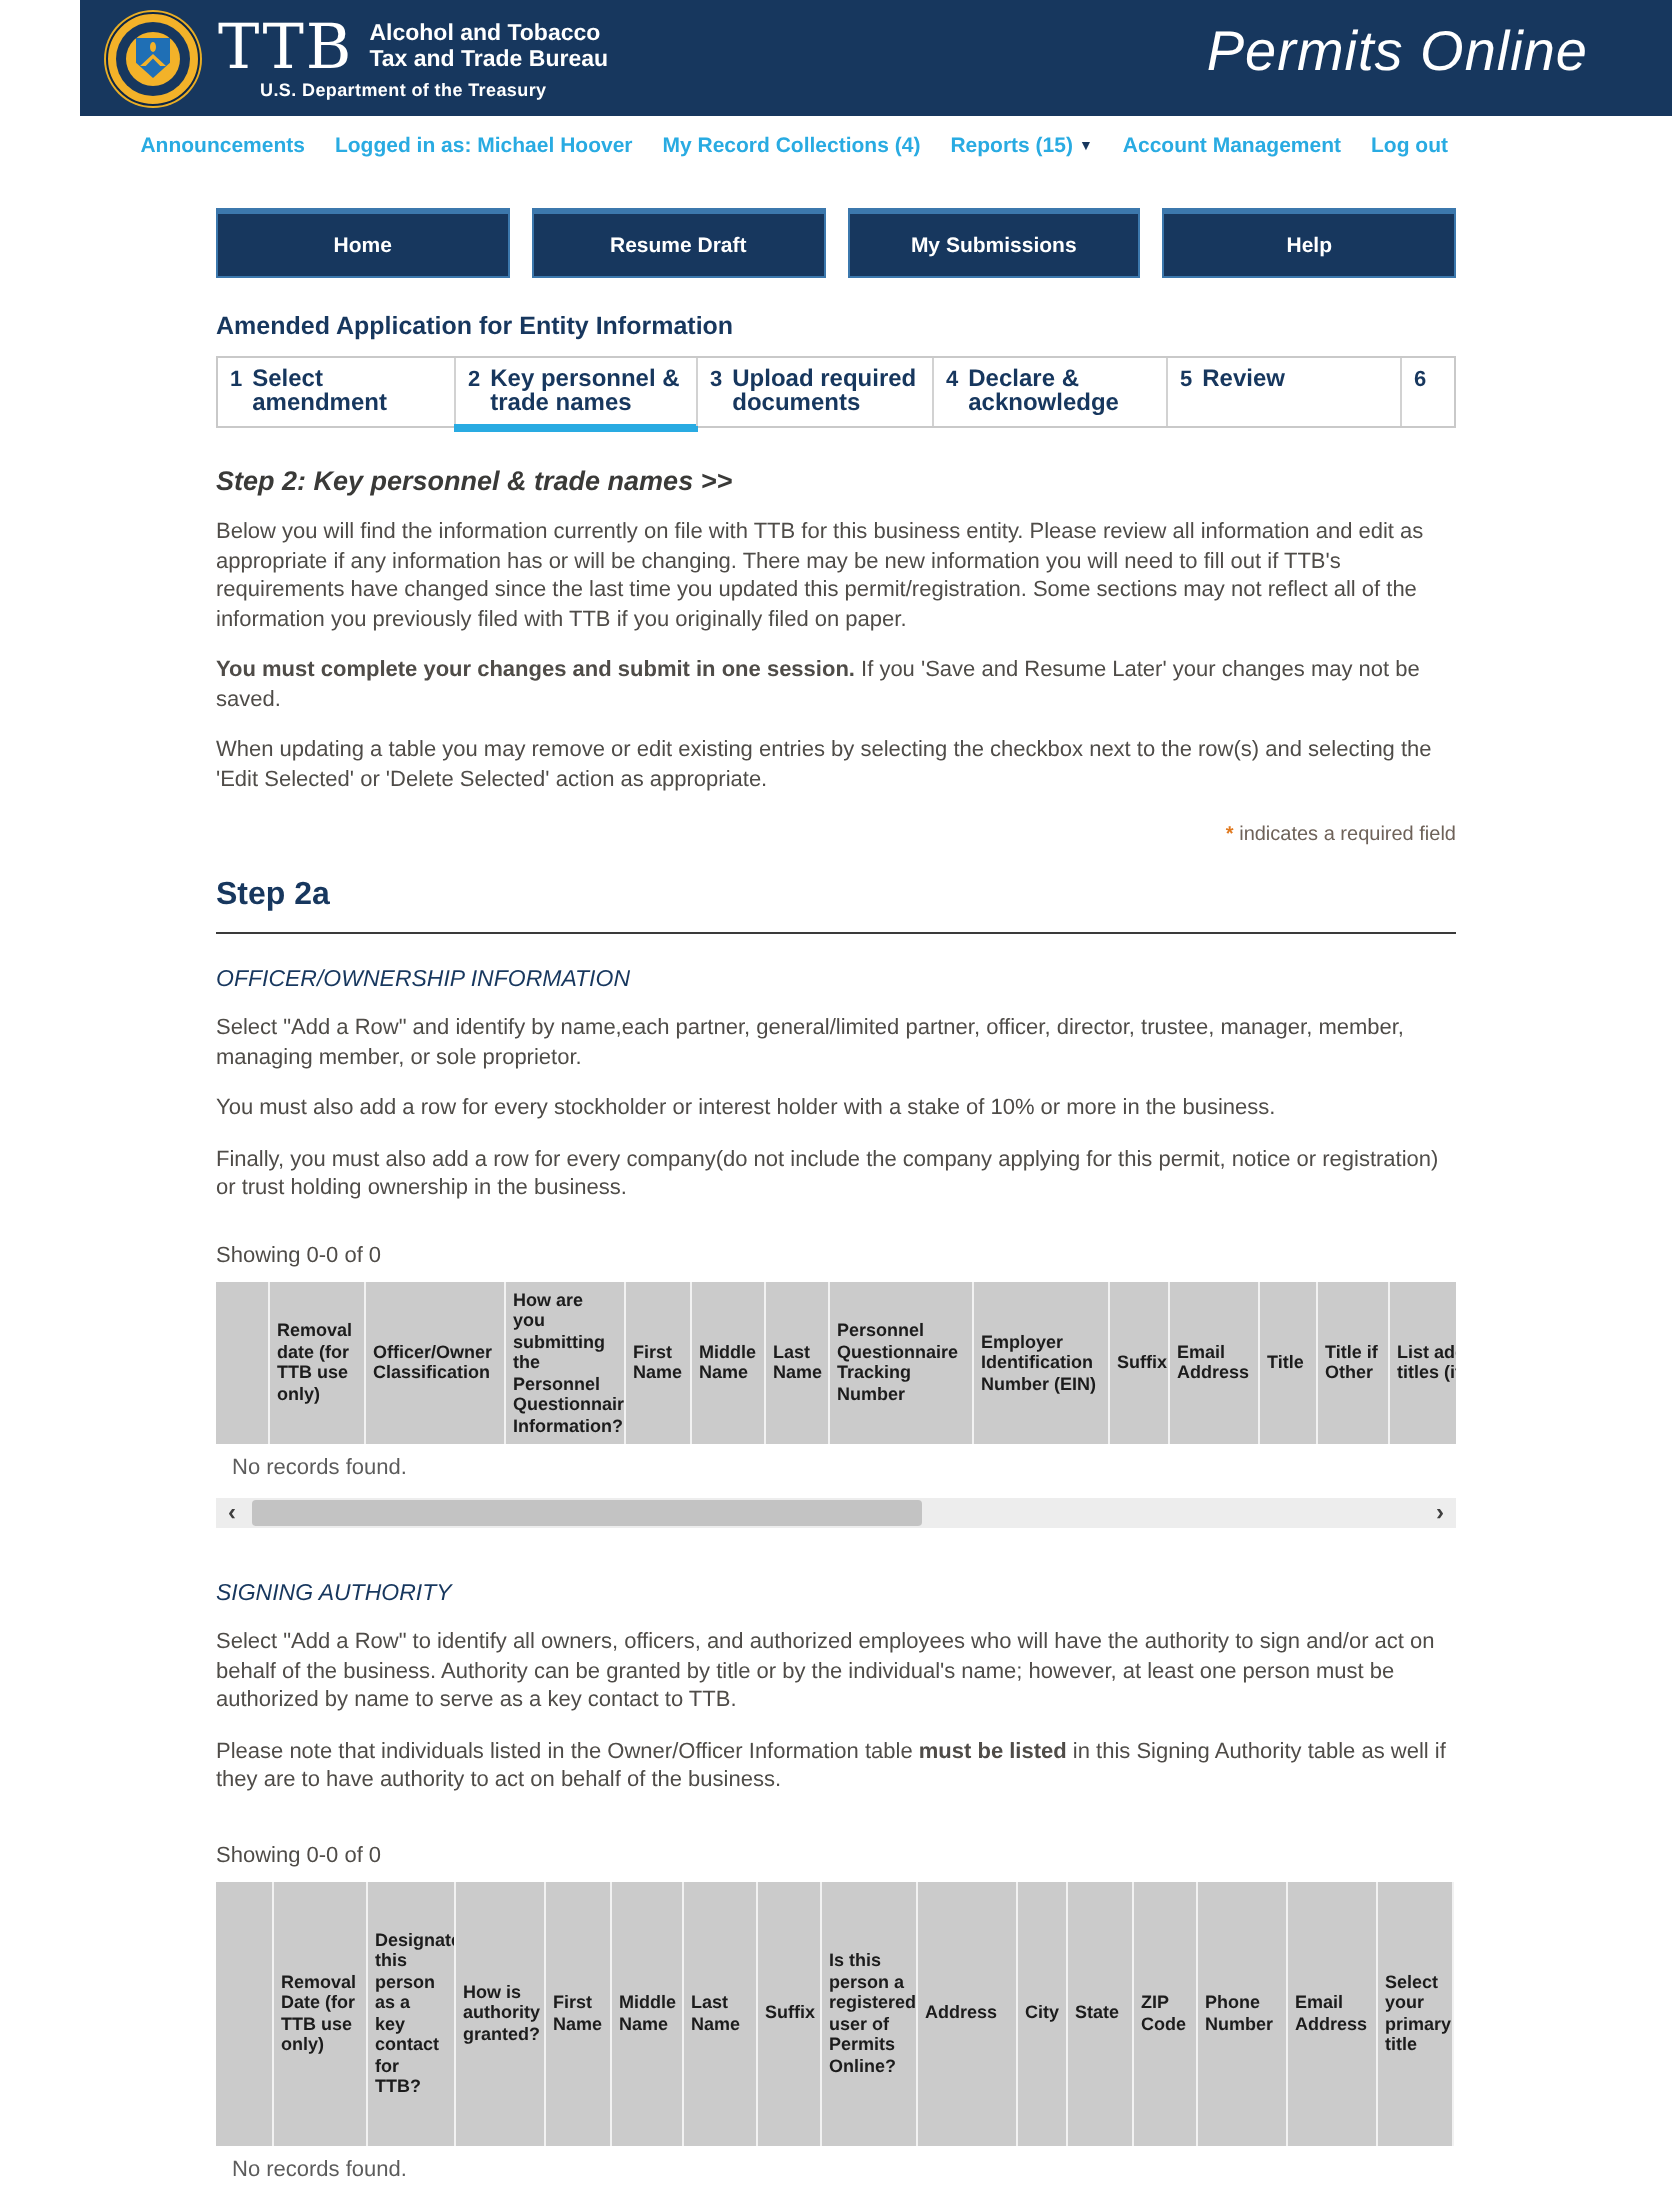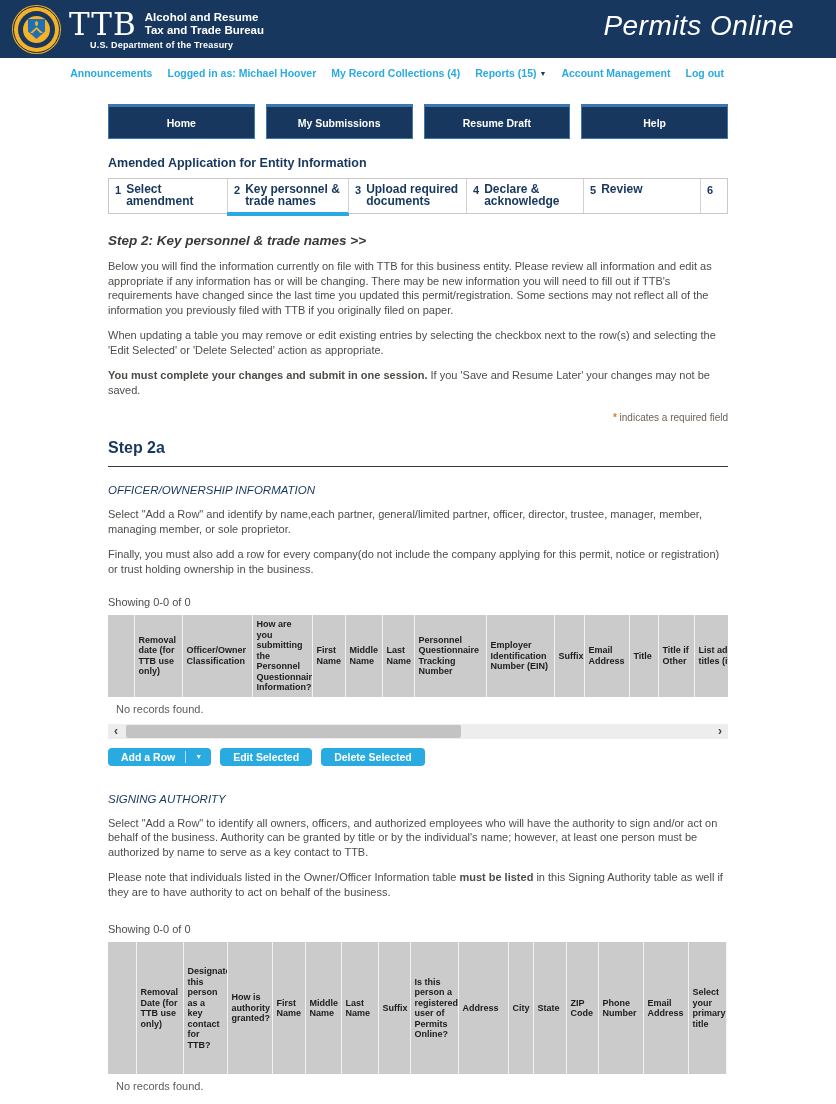--- a/index.html
+++ b/index.html
@@ -5,21 +5,21 @@
   * { margin:0; padding:0; box-sizing:border-box; }
   html,body { background:#fff; }
   body {
     width:836px; height:1104px; overflow:hidden; position:relative;
     font-family:"Liberation Sans","DejaVu Sans",sans-serif;
     -webkit-font-smoothing:antialiased;
   }
   .page { width:836px; height:1104px; overflow:hidden; position:relative; }
 
   
-  .banner { height:58px; background:#17375e; position:relative; display:flex; align-items:center; }
+  .banner { height:58px; background:#17375e; position:relative; display:flex; align-items:center;margin-left:40px; }
   .seal { width:47px; height:47px; border-radius:50%; margin-left:13px; position:relative; flex:0 0 auto;
           background:#f3b229; border:1px solid #0d2647; box-shadow:0 0 0 1px #e9ae25; }
   .seal-ring { position:absolute; left:4px; top:4px; right:4px; bottom:4px; border-radius:50%;
                background:#17375e; }
   .seal-core { position:absolute; left:9px; top:9px; right:9px; bottom:9px; border-radius:50%;
                background:#f3b229; display:flex; align-items:center; justify-content:center; }
   .seal-shield { width:17px; height:20px; background:#1f6fb5;
                  clip-path:polygon(0 0,100% 0,100% 62%,50% 100%,0 62%); position:relative; }
   .seal-shield:before { content:""; position:absolute; left:2px; top:8px; width:13px; height:6px;
                  background:#f3b229; clip-path:polygon(0 100%,50% 0,100% 100%,78% 100%,50% 38%,22% 100%); }
@@ -114,21 +114,21 @@
     <div class="seal">
       <div class="seal-ring"></div>
       <div class="seal-core">
           <div class="seal-shield"></div>
         </div>
     </div>
     <div class="banner-text">
       <div class="banner-row">
         <span class="ttb-acronym">TTB</span>
         <span class="agency-name">
-          <span>Alcohol and Resume</span><br>
+          <span>Alcohol and Tobacco</span><br>
           <span>Tax and Trade Bureau</span>
         </span>
       </div>
       <div class="dept">U.S. Department of the Treasury</div>
     </div>
     <div class="app-title">Permits Online</div>
   </div>
 
   <div class="util-nav">
     <a>Announcements</a>
@@ -136,22 +136,22 @@
     <a>My Record Collections (4)</a>
     <a><span>Reports (15)</span><span class="util-caret">▼</span></a>
     <a>Account Management</a>
     <a>Log out</a>
   </div>
 
   <div class="content">
 
     <div class="main-nav">
       <div class="main-nav-btn">Home</div>
+      <div class="main-nav-btn">Resume Draft</div>
       <div class="main-nav-btn">My Submissions</div>
-      <div class="main-nav-btn">Resume Draft</div>
       <div class="main-nav-btn">Help</div>
     </div>
 
     <div class="page-title">Amended Application for Entity Information</div>
 
     <div class="tabs">
       <div class="tab tab1">
         <span class="tab-num">1</span>
         <span class="tab-label">Select amendment</span>
       </div>
@@ -171,29 +171,30 @@
         <span class="tab-num">5</span>
         <span class="tab-label">Review</span>
       </div>
       <div class="tab tab6">
         <span class="tab-num">6</span>
       </div>
     </div>
 
     <div class="step-heading">Step 2: Key personnel &amp; trade names &gt;&gt;</div>
     <p class="body">Below you will find the information currently on file with TTB for this business entity. Please review all information and edit as appropriate if any information has or will be changing. There may be new information you will need to fill out if TTB's requirements have changed since the last time you updated this permit/registration. Some sections may not reflect all of the information you previously filed with TTB if you originally filed on paper.</p>
+    <p class="body"><span class="b">You must complete your changes and submit in one session.</span><span> If you 'Save and Resume Later' your changes may not be saved.</span></p>
     <p class="body">When updating a table you may remove or edit existing entries by selecting the checkbox next to the row(s) and selecting the 'Edit Selected' or 'Delete Selected' action as appropriate.</p>
-    <p class="body"><span class="b">You must complete your changes and submit in one session.</span><span> If you 'Save and Resume Later' your changes may not be saved.</span></p>
     <div class="required-note"><span class="star">*</span><span> indicates a required field</span></div>
 
     <div class="substep">Step 2a</div>
     <hr class="rule">
 
     <div class="section-heading">OFFICER/OWNERSHIP INFORMATION</div>
     <p class="body">Select "Add a Row" and identify by name,each partner, general/limited partner, officer, director, trustee, manager, member, managing member, or sole proprietor.</p>
+    <p class="body">You must also add a row for every stockholder or interest holder with a stake of 10% or more in the business.</p>
     <p class="body">Finally, you must also add a row for every company(do not include the company applying for this permit, notice or registration) or trust holding ownership in the business.</p>
 
     <div class="showing">Showing 0-0 of 0</div>
 
     <div class="table-clip">
       <table class="grid t1">
         <colgroup>
           <col style="width:26px">
             <col style="width:48px">
             <col style="width:70px">
@@ -230,28 +231,20 @@
         </table>
     </div>
     <div class="no-records">No records found.</div>
 
     <div class="scrollbar">
       <div class="scroll-arrow left">‹</div>
       <div class="scroll-thumb thumb1"></div>
       <div class="scroll-arrow right">›</div>
     </div>
 
-    <div class="actions">
-      <div class="btn btn-split">
-        <span class="split-main">Add a Row</span>
-        <span class="split-caret">▼</span>
-      </div>
-      <button class="btn">Edit Selected</button>
-      <button class="btn">Delete Selected</button>
-    </div>
 
     <div class="section-heading" style="margin-top:27px;">SIGNING AUTHORITY</div>
     <p class="body">Select "Add a Row" to identify all owners, officers, and authorized employees who will have the authority to sign and/or act on behalf of the business. Authority can be granted by title or by the individual's name; however, at least one person must be authorized by name to serve as a key contact to TTB.</p>
     <p class="body"><span>Please note that individuals listed in the Owner/Officer Information table </span><span class="b">must be listed</span><span> in this Signing Authority table as well if they are to have authority to act on behalf of the business.</span></p>
 
     <div class="showing" style="margin-top:24px;">Showing 0-0 of 0</div>
 
     <div class="table-clip">
       <table class="grid t2">
         <colgroup>

